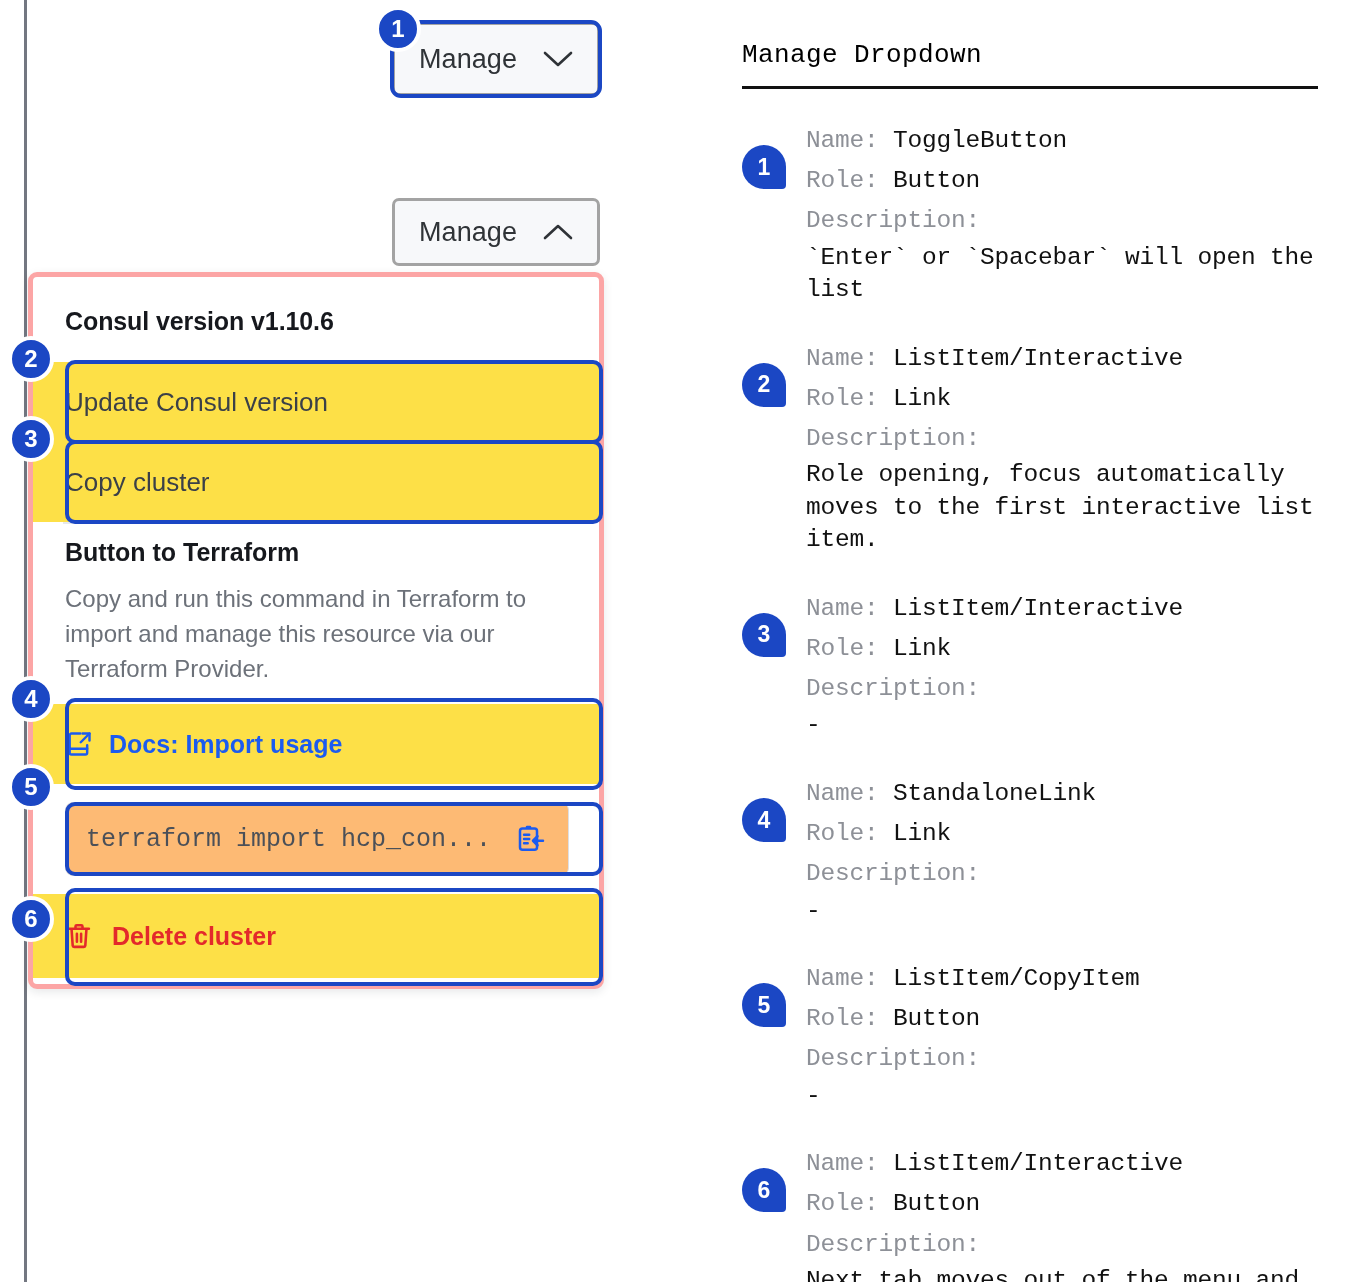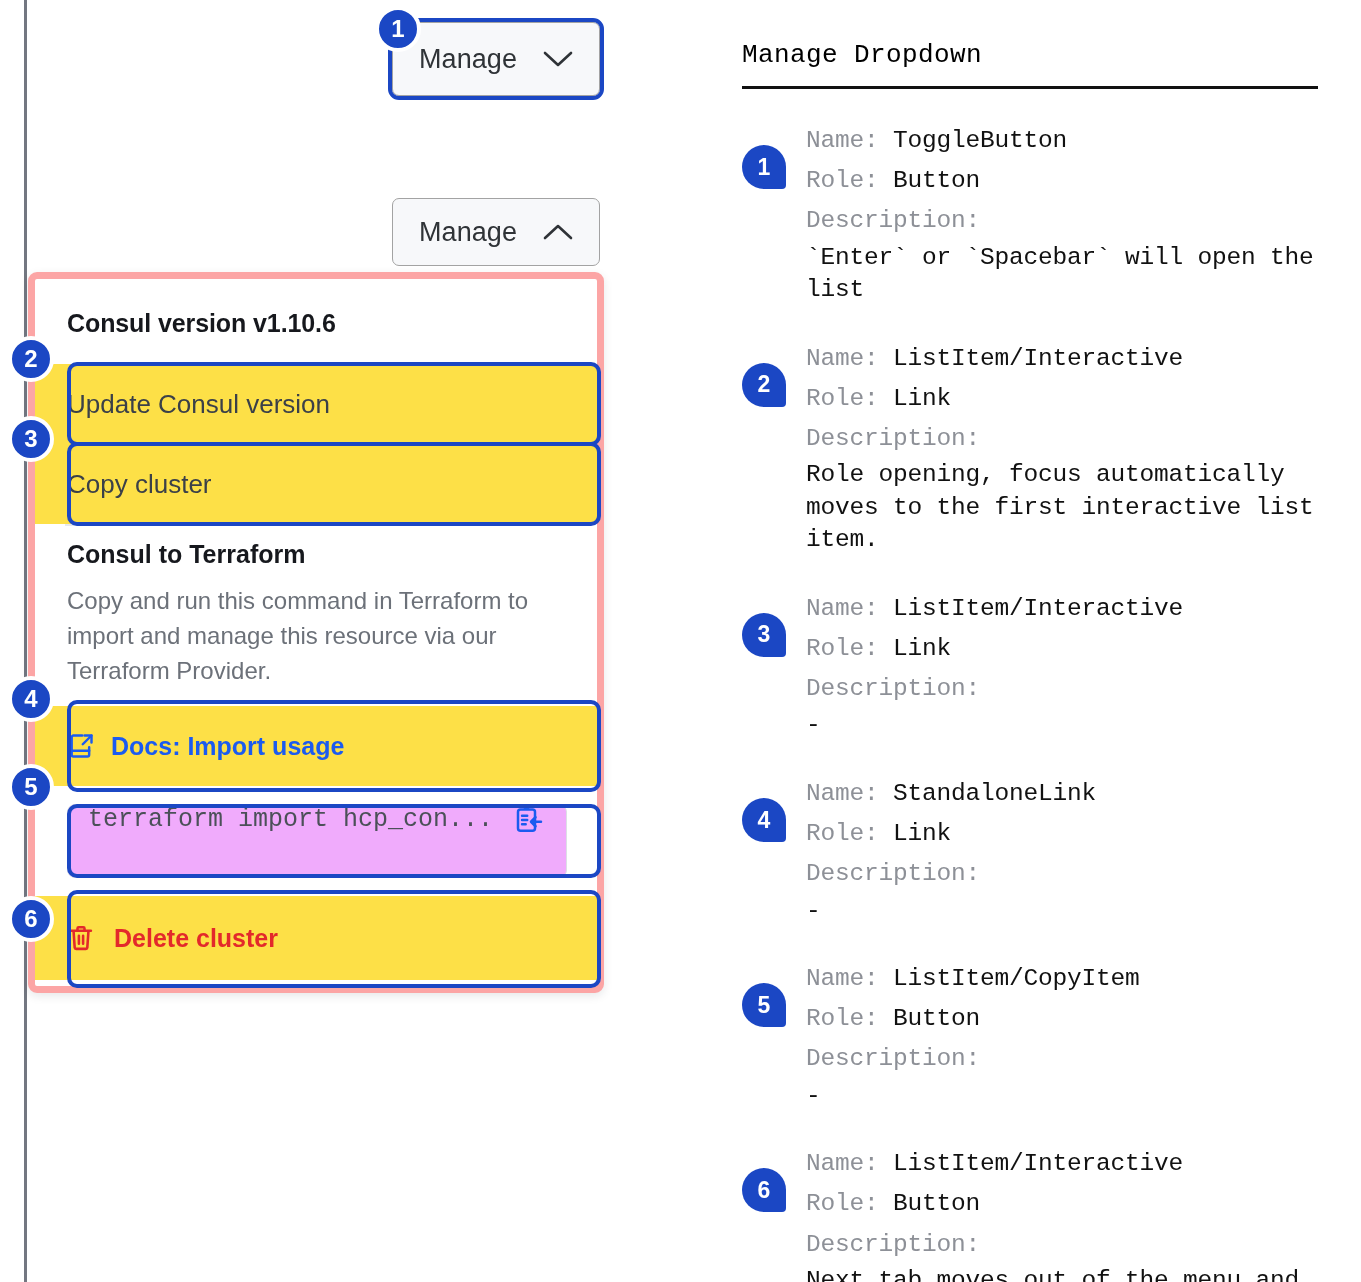--- a/index.html
+++ b/index.html
@@ -29,21 +29,21 @@
   }
 
   
   .manage-btn {
     position: absolute;
     display: flex;
     align-items: center;
     justify-content: center;
     gap: 26px;
     background: #f7f8fa;
-    border: 1px solid #a3a3a3;
+    border: 3px solid #a3a3a3;
     border-radius: 7px;
     color: #2f3337;
     font-size: 27px;
     font-weight: 400;
     letter-spacing: .1px;
     padding: 0 26px;
   }
   .manage-btn .chev { display: block; line-height: 0; }
 
   #btn-closed {
@@ -63,21 +63,21 @@
     left: 392px; top: 198px;
     width: 208px; height: 68px;
   }
 
   
   #menu {
     position: absolute;
     left: 28px; top: 272px;
     width: 576px;
     background: #ffffff;
-    border: 7px solid #fca5a5;
+    border: 5px solid #fca5a5;
     border-radius: 9px;
     box-shadow: 0 3px 10px rgba(20,25,40,.10);
   }
 
   .menu-heading {
     font-size: 25px;
     font-weight: 700;
     color: #16181d;
     padding: 30px 0 26px 32px;
     letter-spacing: -.1px;
@@ -125,23 +125,23 @@
     height: 2px;
     background: #e6e8ed;
     margin: 0 30px;
   }
 
   .code-field {
     margin: 18px 30px 18px 32px;
     height: 74px;
     border: 1px solid #dcdfe5;
     border-radius: 8px;
-    background: #f0abfc;
-    display: flex;
-    align-items: flex-start;
+    background: #fdba74;
+    display: flex;
+    align-items: center;
     justify-content: space-between;
     padding: 0 22px 0 20px;
   }
   .code-text {
     font-family: "Liberation Mono", "DejaVu Sans Mono", monospace;
     font-size: 25px;
     color: #4b5058;
     white-space: nowrap;
   }
 
@@ -242,21 +242,21 @@
     </div>
 
     <div class="menu-row">
       <span>Copy cluster</span>
       <span class="focus-ring" style="top:-2px; bottom:-2px;"></span>
     </div>
 
     <div class="divider"></div>
 
     <div class="tf-block">
-      <div class="tf-title">Consul to Terraform</div>
+      <div class="tf-title">Button to Terraform</div>
       <div class="tf-desc">Copy and run this command in Terraform to import and manage this resource via our Terraform Provider.</div>
     </div>
 
     <div class="menu-row link-blue" style="margin-top:18px;">
       <span style="line-height:0;">
         <svg width="28" height="28" viewBox="0 0 24 24" fill="none">
           <path d="M13 3 H5.5 A1.5 1.5 0 0 0 4 4.5 V19.5 A1.5 1.5 0 0 0 5.5 21 H17.5 A1.5 1.5 0 0 0 19 19.5 V13" stroke="#1b5bf0" stroke-width="2.1" stroke-linecap="round" stroke-linejoin="round"></path>
           <path d="M4 16 H19" stroke="#1b5bf0" stroke-width="2.1" stroke-linecap="round"></path>
           <path d="M15 3 H21 V9" stroke="#1b5bf0" stroke-width="2.1" stroke-linecap="round" stroke-linejoin="round"></path>
           <path d="M21 3 L13.5 10.5" stroke="#1b5bf0" stroke-width="2.1" stroke-linecap="round"></path>

